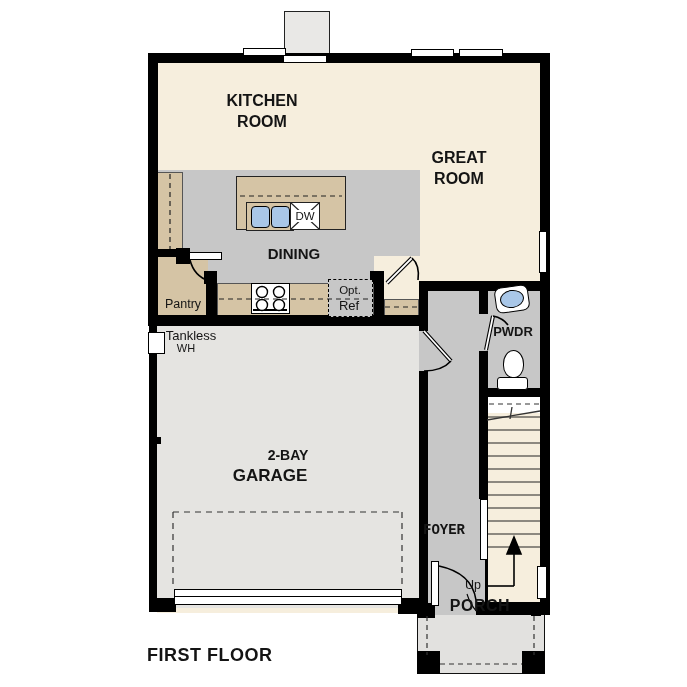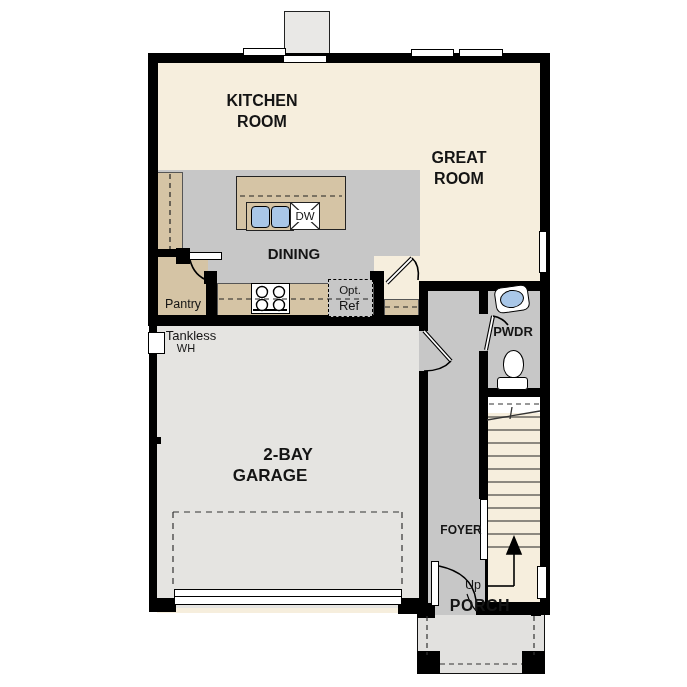--- a/index.html
+++ b/index.html
@@ -176,19 +176,20 @@
   <div class="lbl" style="left:459px;top:158px;font-size:16px;">GREAT</div>
   <div class="lbl" style="left:459px;top:179px;font-size:16px;">ROOM</div>
   <div class="lbl" style="left:294px;top:253px;font-size:15px;">DINING</div>
   <div class="lbl small" style="left:183px;top:304px;font-size:12.5px;">Pantry</div>
   <div class="lbl small" style="left:305px;top:216px;font-size:11.5px;background:#fff;padding:0 1px;">DW</div>
   <div class="lbl small" style="left:350px;top:290px;font-size:11.5px;">Opt.</div>
   <div class="lbl small" style="left:349px;top:305px;font-size:13px;">Ref</div>
   <div class="lbl" style="left:513px;top:331px;font-size:13px;">PWDR</div>
   <div class="lbl small" style="left:191px;top:335px;font-size:13px;">Tankless</div>
   <div class="lbl small" style="left:186px;top:348px;font-size:11px;">WH</div>
-  <div class="lbl" style="left:288px;top:455px;font-size:17px;">2-BAY</div>
+  <div class="lbl" style="left:288px;top:455px;font-size:14px;">2-BAY</div>
   <div class="lbl" style="left:270px;top:476px;font-size:17px;">GARAGE</div>
-  <div class="lbl" style="left:461px;top:530px;font-size:12px;">FOYER</div>
+  <div class="lbl" style="left:444px;top:530px;font-size:14px;font-family:Liberation Mono, monospace;">FOYER</div>
   <div class="lbl small" style="left:473px;top:585px;font-size:12.5px;">Up</div>
   <div class="lbl" style="left:480px;top:606px;font-size:16px;letter-spacing:.5px;">PORCH</div>
+  <div class="lbl" style="left:147px;top:655px;transform:translate(0,-50%);font-size:18px;letter-spacing:.5px;">FIRST FLOOR</div>
 
 </div>
 
 </body></html>

